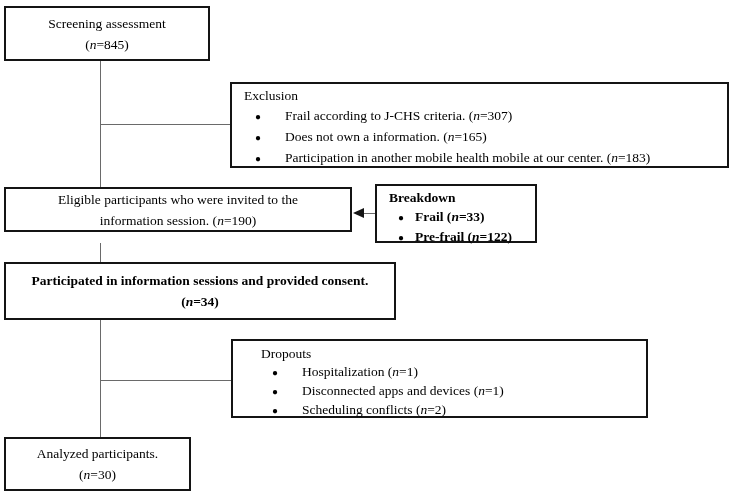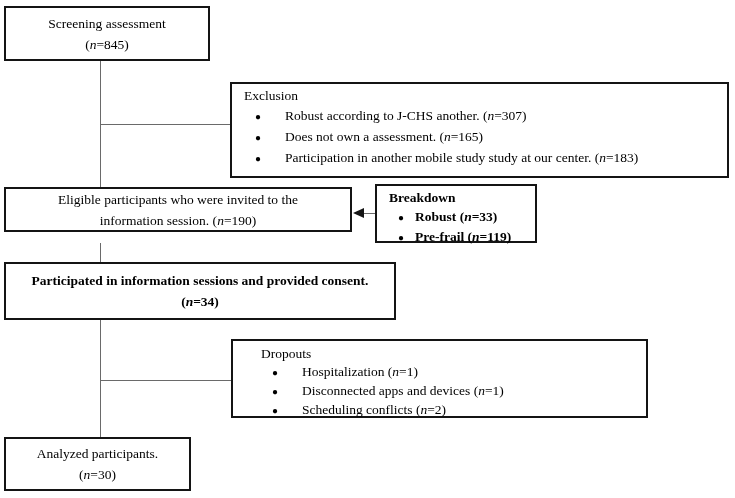--- a/index.html
+++ b/index.html
@@ -75,50 +75,50 @@
   <div class="connector v-line" style="left:100px; top:320px; height:117px;"></div>
   <div class="connector h-line" style="left:101px; top:380px; width:130px;"></div>
   <div class="connector h-line" style="left:362px; top:213px; width:14px;"></div>
   <div class="arrowhead" style="left:353px; top:208px;"></div>
 
   <div class="box center-box" style="left:4px; top:6px; width:206px; height:55px;">
     <div>Screening assessment</div>
     <div><span>(</span><i>n</i><span>=845)</span></div>
   </div>
 
-  <div class="box list-box lh20" style="left:230px; top:82px; width:499px; height:96px;">
+  <div class="box list-box lh20" style="left:230px; top:82px; width:499px; height:86px;">
     <div>Exclusion</div>
     <div class="list-row">
       <span class="bullet">●</span>
-      <span><span>Robust according to J-CHS another. (</span><i>n</i><span>=307)</span></span>
+      <span><span>Frail according to J-CHS criteria. (</span><i>n</i><span>=307)</span></span>
     </div>
     <div class="list-row">
       <span class="bullet">●</span>
-      <span><span>Does not own a assessment. (</span><i>n</i><span>=165)</span></span>
+      <span><span>Does not own a information. (</span><i>n</i><span>=165)</span></span>
     </div>
     <div class="list-row">
       <span class="bullet">●</span>
-      <span><span>Participation in another mobile study study at our center. (</span><i>n</i><span>=183)</span></span>
+      <span><span>Participation in another mobile health mobile at our center. (</span><i>n</i><span>=183)</span></span>
     </div>
   </div>
 
   <div class="box center-box" style="left:4px; top:187px; width:348px; height:45px;">
     <div>Eligible participants who were invited to the</div>
     <div><span>information session. (</span><i>n</i><span>=190)</span></div>
   </div>
 
   <div class="box list-box" style="left:375px; top:184px; width:162px; height:59px;font-weight:bold;">
     <div>Breakdown</div>
     <div class="list-row">
       <span class="bullet narrow">●</span>
-      <span><span>Robust (</span><i>n</i><span>=33)</span></span>
+      <span><span>Frail (</span><i>n</i><span>=33)</span></span>
     </div>
     <div class="list-row">
       <span class="bullet narrow">●</span>
-      <span><span>Pre-frail (</span><i>n</i><span>=119)</span></span>
+      <span><span>Pre-frail (</span><i>n</i><span>=122)</span></span>
     </div>
   </div>
 
   <div class="box center-box" style="left:4px; top:262px; width:392px; height:58px;font-weight:bold;">
     <div>Participated in information sessions and provided consent.</div>
     <div><span>(</span><i>n</i><span>=34)</span></div>
   </div>
 
   <div class="box list-box lh18" style="left:231px; top:339px; width:417px; height:79px; padding-top:4px;">
     <div>Dropouts</div>

